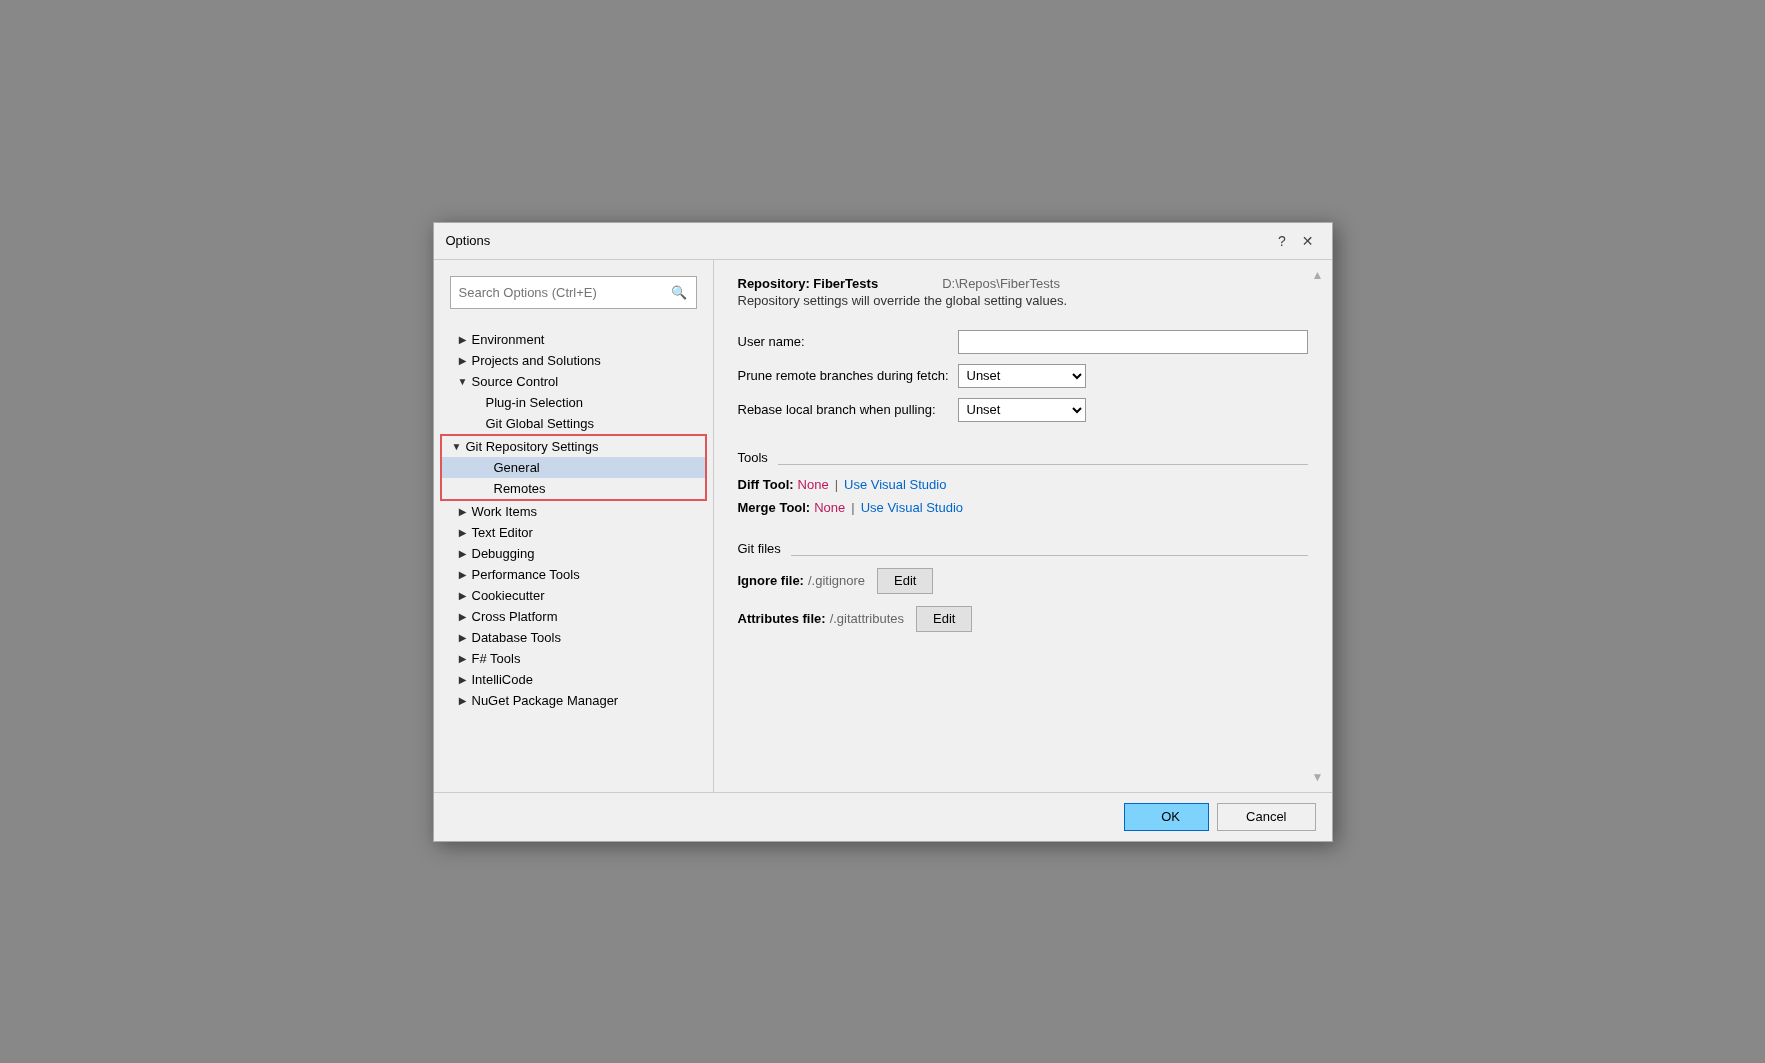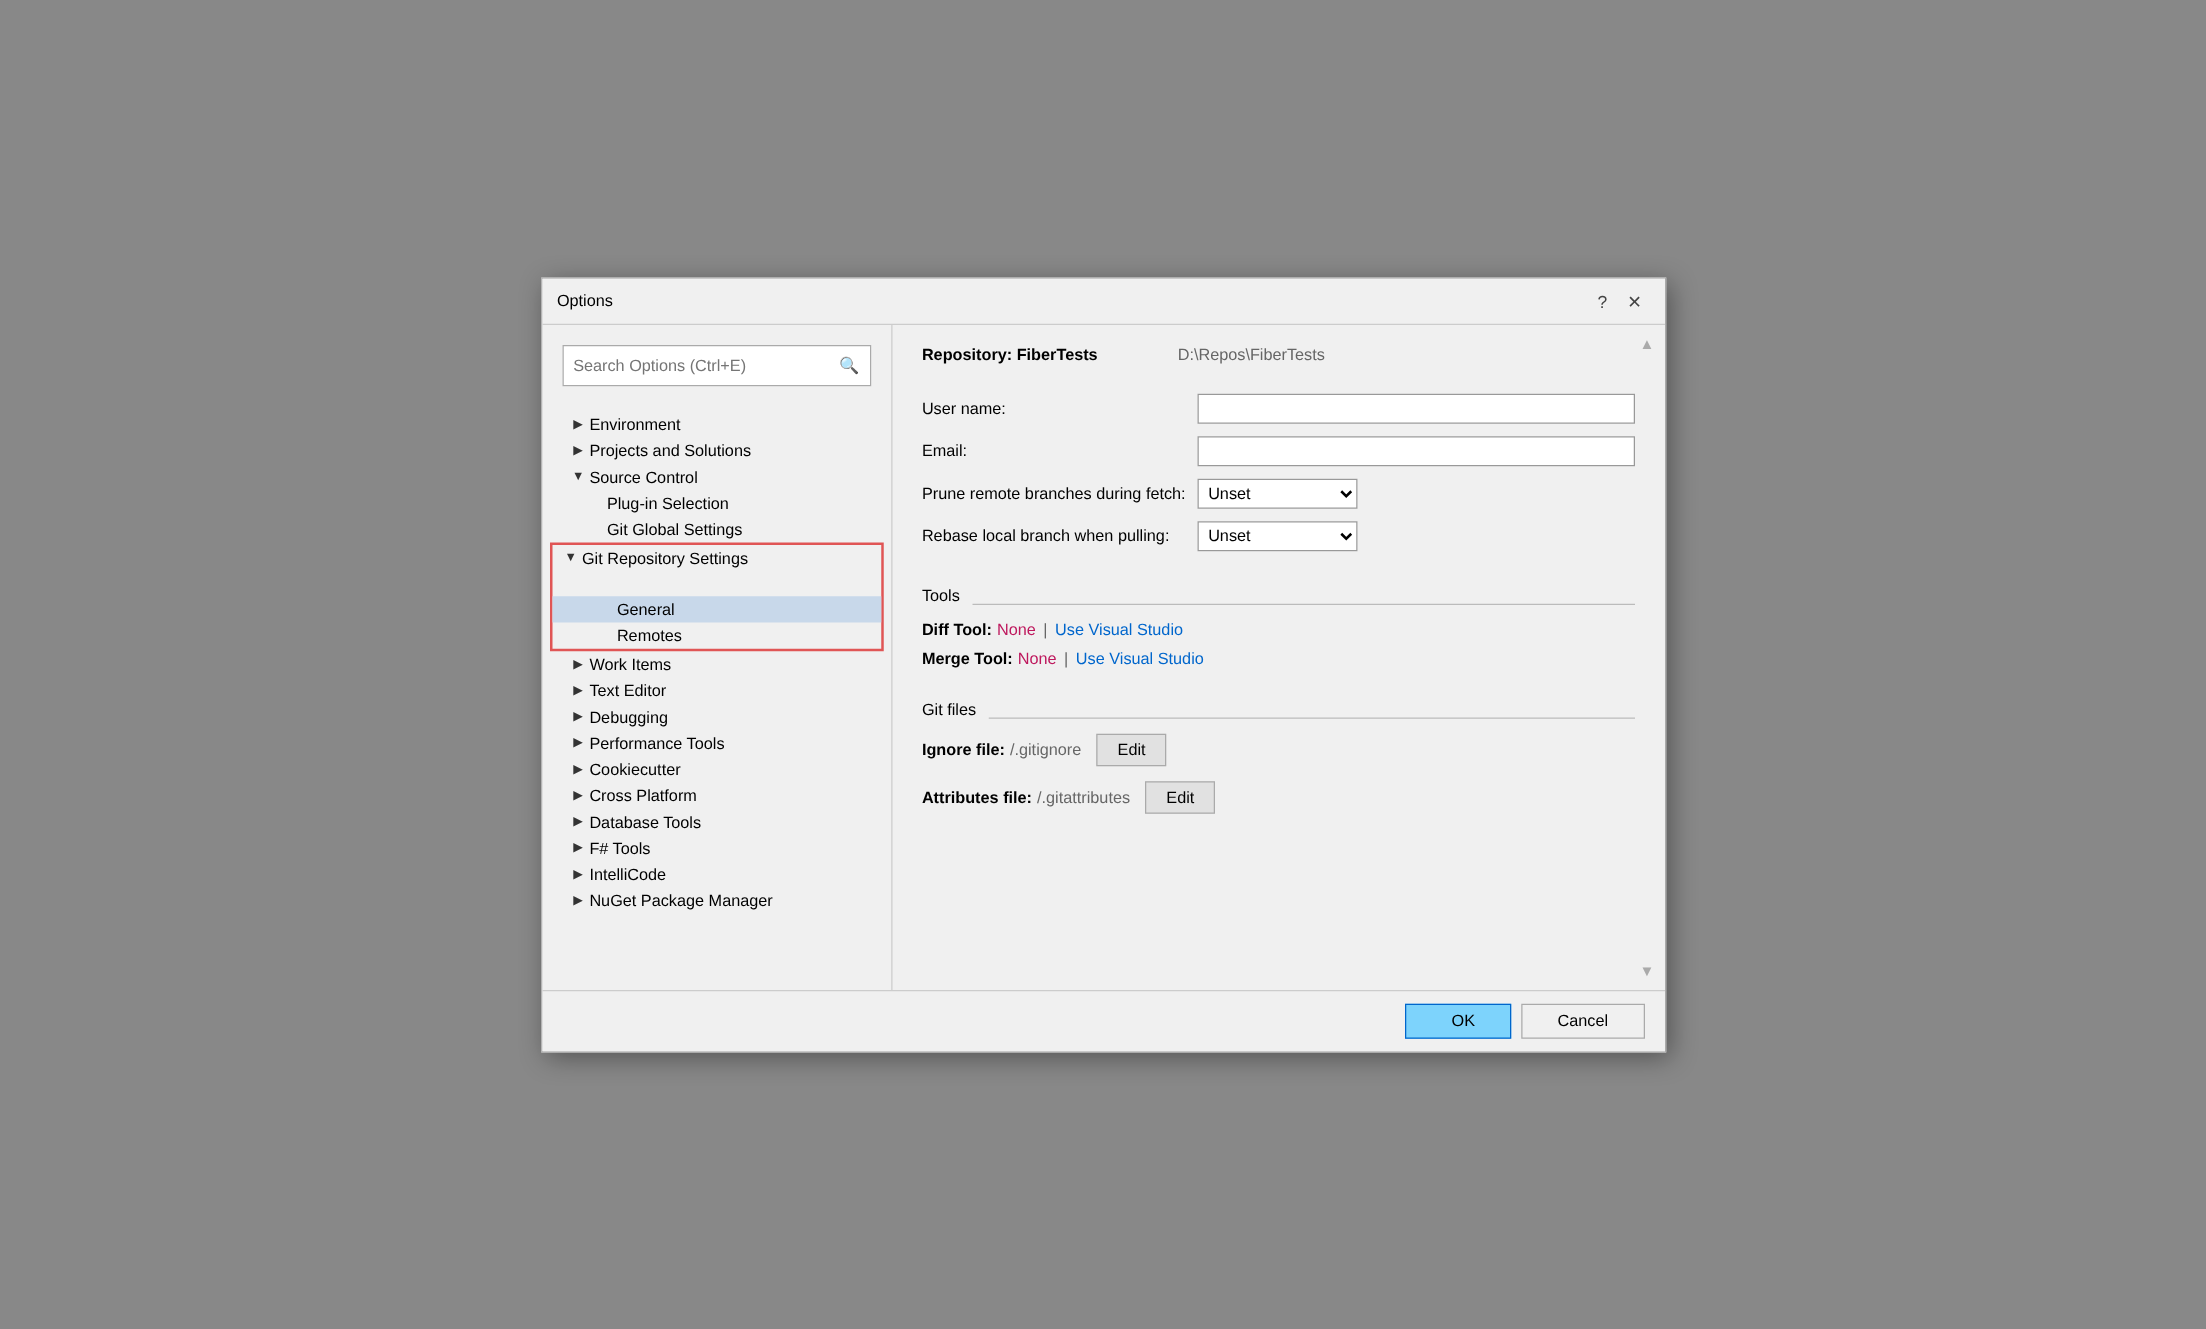--- a/index.html
+++ b/index.html
@@ -108,21 +108,20 @@
     .selected-group {
       border: 2px solid #e05555;
       margin: 0 6px;
       background: #f0f0f0;
     }
     .selected-group .tree-item {
       padding-left: 8px;
     }
     .selected-group .tree-item.active-item {
       background: #c8d8ea;
-      margin-top: 20px;
     }
 
     .right-panel {
       flex: 1;
       padding: 16px 24px;
       display: flex;
       flex-direction: column;
       overflow-y: auto;
       position: relative;
     }
@@ -392,32 +391,29 @@
 
     <div class="right-panel">
 
       <div style="position:absolute;right:8px;top:8px;font-size:12px;color:#aaa;">▲</div>
 
       <div class="repo-header">
         <div class="repo-title-row">
           <span class="repo-name">Repository: FiberTests</span>
           <span class="repo-path">D:\Repos\FiberTests</span>
         </div>
+        <div class="repo-subtitle">Repository settings will override the global setting values.</div>
       </div>
 
       <div class="form-section">
         <div class="field-row">
           <span class="field-label">User name:</span>
           <input class="field-input" type="text" value="" style="">
         </div>
 
-        <div class="field-row">
-          <span class="field-label">Email:</span>
-          <input class="field-input" type="text" value="" style="">
-        </div>
 
         <div class="field-row">
           <span class="field-label">Prune remote branches during fetch:</span>
           <select class="field-select">
             <option>Unset</option>
             <option>True</option>
             <option>False</option>
           </select>
         </div>
 

